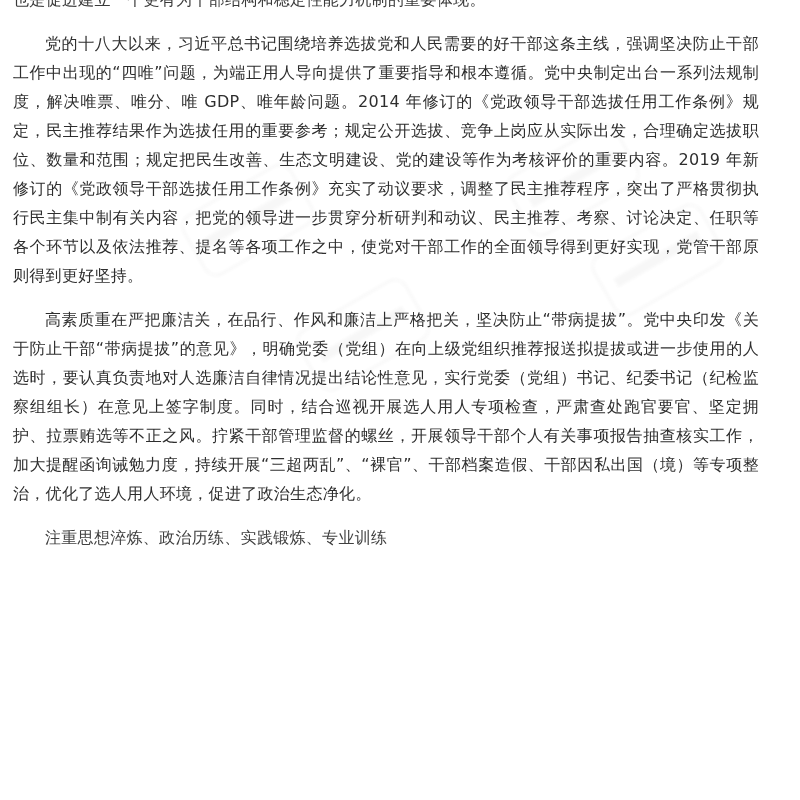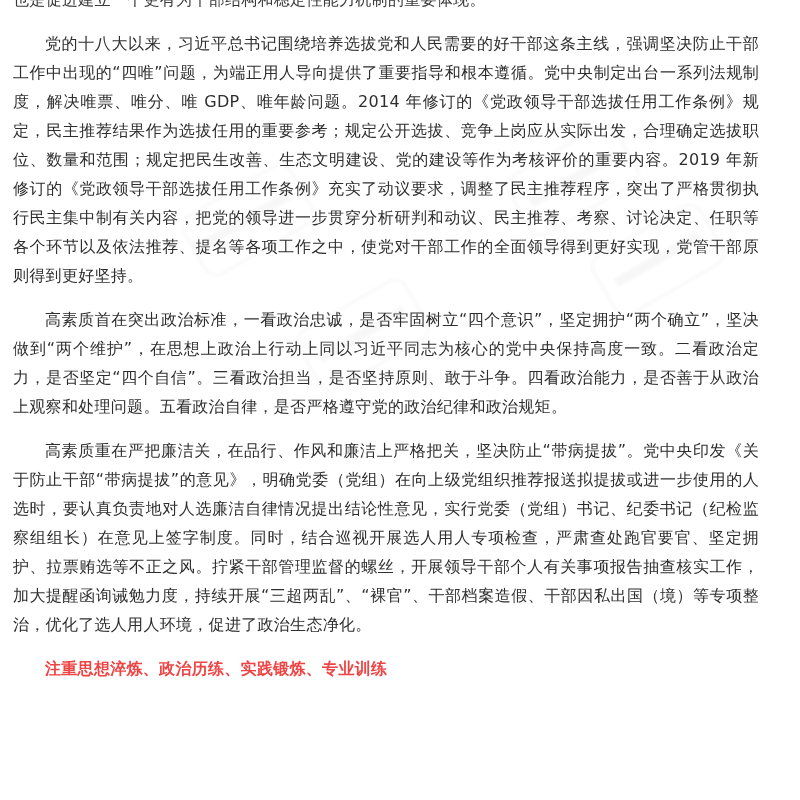--- a/index.html
+++ b/index.html
@@ -28,22 +28,22 @@
   .content p {
     margin: 0 0 15px 0;
     text-indent: 2em;
   }
   p.clipped-top {
     margin-top: -15px;
     text-indent: 0;
     color: #3a3a3a;
   }
   p.bold-head {
-    font-weight: bold;
-    color: #ef4444;
+    font-weight: normal;
+    color: #404040;
   }
   
   .wm {
     position: absolute;
     z-index: 1;
     width: 120px;
     height: 64px;
     border: 3px double rgba(120,120,120,0.16);
     border-radius: 14px;
     transform: rotate(-30deg);
@@ -73,20 +73,19 @@
   <div class="wm wm2"></div>
   <div class="wm wm3"></div>
   <div class="wm wm4"></div>
 
   <div class="content">
     <p class="clipped-top">也是促进建立一个更有为干部结构和稳定性能力机制的重要体现。</p>
 
     <p>党的十八大以来，习近平总书记围绕培养选拔党和人民需要的好干部这条主线，强调坚决防止干部工作中出现的“四唯”问题，为端正用人导向提供了重要指导和根本遵循。党中央制定出台一系列法规制度，解决唯票、唯分、唯 GDP、唯年龄问题。2014 年修订的《党政领导干部选拔任用工作条例》规定，民主推荐结果作为选拔任用的重要参考；规定公开选拔、竞争上岗应从实际出发，合理确定选拔职位、数量和范围；规定把民生改善、生态文明建设、党的建设等作为考核评价的重要内容。2019 年新修订的《党政领导干部选拔任用工作条例》充实了动议要求，调整了民主推荐程序，突出了严格贯彻执行民主集中制有关内容，把党的领导进一步贯穿分析研判和动议、民主推荐、考察、讨论决定、任职等各个环节以及依法推荐、提名等各项工作之中，使党对干部工作的全面领导得到更好实现，党管干部原则得到更好坚持。</p>
 
 
-    <p>高素质首在突出政治标准，一看政治忠诚，是否牢固树立“四个意识”，坚定拥护“两个确立”，坚决做到“两个维护”，在思想上政治上行动上同以习近平同志为核心的党中央保持高度一致。二看政治定力，是否坚定“四个自信”。三看政治担当，是否坚持原则、敢于斗争。四看政治能力，是否善于从政治上观察和处理问题。五看政治自律，是否严格遵守党的政治纪律和政治规矩。</p>
 
     <p>高素质重在严把廉洁关，在品行、作风和廉洁上严格把关，坚决防止“带病提拔”。党中央印发《关于防止干部“带病提拔”的意见》，明确党委（党组）在向上级党组织推荐报送拟提拔或进一步使用的人选时，要认真负责地对人选廉洁自律情况提出结论性意见，实行党委（党组）书记、纪委书记（纪检监察组组长）在意见上签字制度。同时，结合巡视开展选人用人专项检查，严肃查处跑官要官、坚定拥护、拉票贿选等不正之风。拧紧干部管理监督的螺丝，开展领导干部个人有关事项报告抽查核实工作，加大提醒函询诫勉力度，持续开展“三超两乱”、“裸官”、干部档案造假、干部因私出国（境）等专项整治，优化了选人用人环境，促进了政治生态净化。</p>
 
     <p class="bold-head">注重思想淬炼、政治历练、实践锻炼、专业训练</p>
 
   </div>
 </div>
 
 </body></html>

